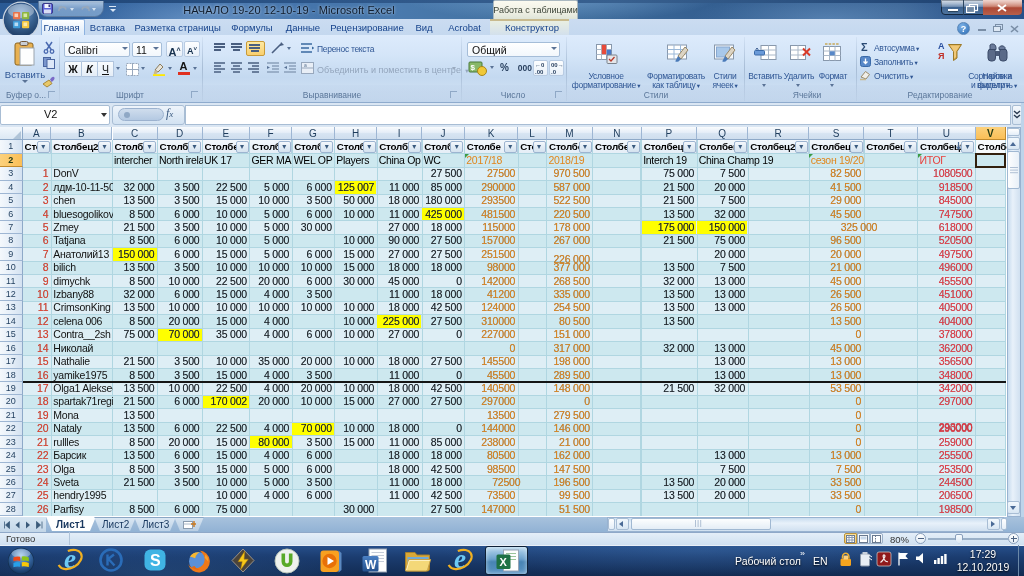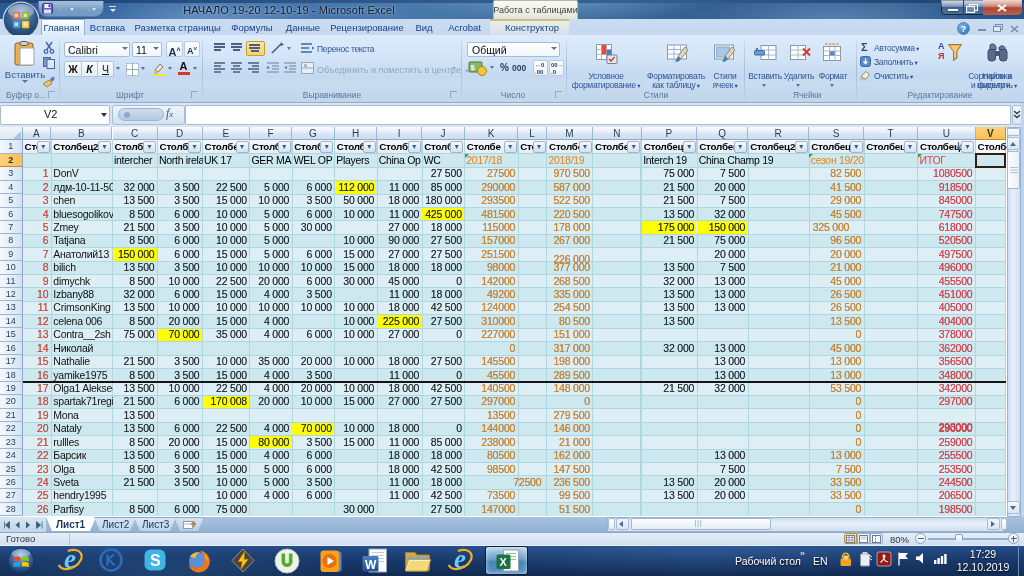--- a/index.html
+++ b/index.html
@@ -217,21 +217,21 @@
 <div class="gsep" style="left:566px"></div>
 <div class="abs" style="left:467px;top:42px;width:93px;height:15px;background:linear-gradient(180deg,#fff,#f2f7fc);border:1px solid #a5bdd8;border-radius:2px;font-size:10.5px;color:#111;padding:1px 4px">Общий</div>
 <div class="abs" style="left:551px;top:47px;border-top:3.4px solid #5a7396;border-left:3px solid transparent;border-right:3px solid transparent"></div>
 <svg class="abs" style="left:468px;top:60px" width="20" height="17">
     <rect x="1" y="2" width="13" height="10" rx="1" fill="#88b868" stroke="#4a7a3a"></rect>
     <text x="2.5" y="10" font-size="8" fill="#fff" font-weight="bold">$</text>
     <circle cx="14" cy="11" r="4.5" fill="#f0c838" stroke="#a8861a"></circle>
   </svg>
 <div class="abs" style="left:490px;top:66px;border-top:3px solid #5a7396;border-left:2.6px solid transparent;border-right:2.6px solid transparent"></div>
 <div class="abs" style="left:496px;top:60px;width:17px;height:16px;font-size:10px;color:#2a4160;text-align:center;line-height:16px;font-weight:bold">%</div>
-<div class="abs" style="left:512px;top:60px;width:20px;height:16px;font-size:8.5px;color:#2a4160;text-align:left;line-height:16px;font-weight:bold">000</div>
+<div class="abs" style="left:512px;top:60px;width:20px;height:16px;font-size:8.5px;color:#2a4160;text-align:right;line-height:16px;font-weight:bold">000</div>
 <div class="abs" style="left:533px;top:60px;width:15px;height:16px;border:1px solid #b8cbe2;border-radius:2px;background:linear-gradient(180deg,#fdfeff,#e8f0f9)"></div>
 <div class="abs" style="left:535px;top:62px;font-size:6px;color:#2a4160;font-weight:bold;line-height:6.5px">←0<br>.00</div>
 <div class="abs" style="left:549px;top:60px;width:15px;height:16px;border:1px solid #b8cbe2;border-radius:2px;background:linear-gradient(180deg,#fdfeff,#e8f0f9)"></div>
 <div class="abs" style="left:551px;top:62px;font-size:6px;color:#2a4160;font-weight:bold;line-height:6.5px">00→<br>.0</div>
 <div class="glbl" style="left:513px">Число</div>
 <div class="dlg" style="left:555px"></div>
 
 <div class="gsep" style="left:744px"></div>
 <svg class="abs" style="left:596px;top:44px" width="22" height="20">
 <rect x="0.5" y="0.5" width="15" height="15" fill="#fff" stroke="#8898ac"></rect>
@@ -455,21 +455,21 @@
 <div class="abs num co" style="left:809.2px;top:167.2px;width:52.0px;height:13.42px;line-height:13.62px">82 500</div>
 <div class="abs num cu" style="left:918.0px;top:167.2px;width:54.5px;height:13.42px;line-height:13.62px">1080500</div>
 <div class="abs num ca" style="left:22.5px;top:180.7px;width:25.8px;height:13.42px;line-height:13.62px">2</div>
 <div class="abs" style="left:53.3px;top:180.7px;width:60.2px;height:13.42px;line-height:13.62px;font-size:10.5px;letter-spacing:-0.25px;color:#111;white-space:nowrap;overflow:hidden">лдм-10-11-50</div>
 <div class="abs num ck" style="left:112.5px;top:180.7px;width:42.0px;height:13.42px;line-height:13.62px">32 000</div>
 <div class="abs num ck" style="left:157.5px;top:180.7px;width:42.0px;height:13.42px;line-height:13.62px">3 500</div>
 <div class="abs num ck" style="left:202.5px;top:180.7px;width:44.5px;height:13.42px;line-height:13.62px">22 500</div>
 <div class="abs num ck" style="left:250.0px;top:180.7px;width:39.2px;height:13.42px;line-height:13.62px">5 000</div>
 <div class="abs num ck" style="left:292.2px;top:180.7px;width:39.6px;height:13.42px;line-height:13.62px">6 000</div>
 <div class="abs" style="left:334.8px;top:181.1px;width:41.7px;height:12.42px;background:#ffff00"></div>
-<div class="abs num ck" style="left:334.8px;top:180.7px;width:39.4px;height:13.42px;line-height:13.62px">112 000</div>
+<div class="abs num ck" style="left:334.8px;top:180.7px;width:39.4px;height:13.42px;line-height:13.62px">125 007</div>
 <div class="abs num ck" style="left:377.2px;top:180.7px;width:42.0px;height:13.42px;line-height:13.62px">11 000</div>
 <div class="abs num ck" style="left:422.2px;top:180.7px;width:39.6px;height:13.42px;line-height:13.62px">85 000</div>
 <div class="abs num co" style="left:464.8px;top:180.7px;width:50.4px;height:13.42px;line-height:13.62px">290000</div>
 <div class="abs num co" style="left:547.0px;top:180.7px;width:43.0px;height:13.42px;line-height:13.62px">587 000</div>
 <div class="abs num ck" style="left:641.7px;top:180.7px;width:52.5px;height:13.42px;line-height:13.62px">21 500</div>
 <div class="abs num ck" style="left:697.2px;top:180.7px;width:48.0px;height:13.42px;line-height:13.62px">20 000</div>
 <div class="abs num co" style="left:809.2px;top:180.7px;width:52.0px;height:13.42px;line-height:13.62px">41 500</div>
 <div class="abs num cu" style="left:918.0px;top:180.7px;width:54.5px;height:13.42px;line-height:13.62px">918500</div>
 <div class="abs num ca" style="left:22.5px;top:194.1px;width:25.8px;height:13.42px;line-height:13.62px">3</div>
 <div class="abs" style="left:53.3px;top:194.1px;width:60.2px;height:13.42px;line-height:13.62px;font-size:10.5px;letter-spacing:-0.25px;color:#111;white-space:nowrap;overflow:hidden">chen</div>
@@ -512,21 +512,21 @@
 <div class="abs num ck" style="left:250.0px;top:220.9px;width:39.2px;height:13.42px;line-height:13.62px">5 000</div>
 <div class="abs num ck" style="left:292.2px;top:220.9px;width:39.6px;height:13.42px;line-height:13.62px">30 000</div>
 <div class="abs num ck" style="left:377.2px;top:220.9px;width:42.0px;height:13.42px;line-height:13.62px">27 000</div>
 <div class="abs num ck" style="left:422.2px;top:220.9px;width:39.6px;height:13.42px;line-height:13.62px">18 000</div>
 <div class="abs num co" style="left:464.8px;top:220.9px;width:50.4px;height:13.42px;line-height:13.62px">115000</div>
 <div class="abs num co" style="left:547.0px;top:220.9px;width:43.0px;height:13.42px;line-height:13.62px">178 000</div>
 <div class="abs" style="left:641.7px;top:221.3px;width:54.8px;height:12.42px;background:#ffff00"></div>
 <div class="abs num ck" style="left:641.7px;top:220.9px;width:52.5px;height:13.42px;line-height:13.62px">175 000</div>
 <div class="abs" style="left:697.2px;top:221.3px;width:50.3px;height:12.42px;background:#ffff00"></div>
 <div class="abs num ck" style="left:697.2px;top:220.9px;width:48.0px;height:13.42px;line-height:13.62px">150 000</div>
-<div class="abs num co" style="left:809.2px;top:220.9px;width:40px;height:13.42px;line-height:13.62px">325 000</div>
+<div class="abs num co" style="left:809.2px;top:220.9px;width:68px;height:13.42px;line-height:13.62px">325 000</div>
 <div class="abs num cu" style="left:918.0px;top:220.9px;width:54.5px;height:13.42px;line-height:13.62px">618000</div>
 <div class="abs num ca" style="left:22.5px;top:234.3px;width:25.8px;height:13.42px;line-height:13.62px">6</div>
 <div class="abs" style="left:53.3px;top:234.3px;width:60.2px;height:13.42px;line-height:13.62px;font-size:10.5px;letter-spacing:-0.25px;color:#111;white-space:nowrap;overflow:hidden">Tatjana</div>
 <div class="abs num ck" style="left:112.5px;top:234.3px;width:42.0px;height:13.42px;line-height:13.62px">8 500</div>
 <div class="abs num ck" style="left:157.5px;top:234.3px;width:42.0px;height:13.42px;line-height:13.62px">6 000</div>
 <div class="abs num ck" style="left:202.5px;top:234.3px;width:44.5px;height:13.42px;line-height:13.62px">10 000</div>
 <div class="abs num ck" style="left:250.0px;top:234.3px;width:39.2px;height:13.42px;line-height:13.62px">5 000</div>
 <div class="abs num ck" style="left:334.8px;top:234.3px;width:39.4px;height:13.42px;line-height:13.62px">10 000</div>
 <div class="abs num ck" style="left:377.2px;top:234.3px;width:42.0px;height:13.42px;line-height:13.62px">90 000</div>
 <div class="abs num ck" style="left:422.2px;top:234.3px;width:39.6px;height:13.42px;line-height:13.62px">27 500</div>
@@ -586,21 +586,21 @@
 <div class="abs num cu" style="left:918.0px;top:274.6px;width:54.5px;height:13.42px;line-height:13.62px">455500</div>
 <div class="abs num ca" style="left:22.5px;top:288.0px;width:25.8px;height:13.42px;line-height:13.62px">10</div>
 <div class="abs" style="left:53.3px;top:288.0px;width:60.2px;height:13.42px;line-height:13.62px;font-size:10.5px;letter-spacing:-0.25px;color:#111;white-space:nowrap;overflow:hidden">Izbany88</div>
 <div class="abs num ck" style="left:112.5px;top:288.0px;width:42.0px;height:13.42px;line-height:13.62px">32 000</div>
 <div class="abs num ck" style="left:157.5px;top:288.0px;width:42.0px;height:13.42px;line-height:13.62px">6 000</div>
 <div class="abs num ck" style="left:202.5px;top:288.0px;width:44.5px;height:13.42px;line-height:13.62px">15 000</div>
 <div class="abs num ck" style="left:250.0px;top:288.0px;width:39.2px;height:13.42px;line-height:13.62px">4 000</div>
 <div class="abs num ck" style="left:292.2px;top:288.0px;width:39.6px;height:13.42px;line-height:13.62px">3 500</div>
 <div class="abs num ck" style="left:377.2px;top:288.0px;width:42.0px;height:13.42px;line-height:13.62px">11 000</div>
 <div class="abs num ck" style="left:422.2px;top:288.0px;width:39.6px;height:13.42px;line-height:13.62px">18 000</div>
-<div class="abs num co" style="left:464.8px;top:288.0px;width:50.4px;height:13.42px;line-height:13.62px">49200</div>
+<div class="abs num co" style="left:464.8px;top:288.0px;width:50.4px;height:13.42px;line-height:13.62px">41200</div>
 <div class="abs num co" style="left:547.0px;top:288.0px;width:43.0px;height:13.42px;line-height:13.62px">335 000</div>
 <div class="abs num ck" style="left:641.7px;top:288.0px;width:52.5px;height:13.42px;line-height:13.62px">13 500</div>
 <div class="abs num ck" style="left:697.2px;top:288.0px;width:48.0px;height:13.42px;line-height:13.62px">13 000</div>
 <div class="abs num co" style="left:809.2px;top:288.0px;width:52.0px;height:13.42px;line-height:13.62px">26 500</div>
 <div class="abs num cu" style="left:918.0px;top:288.0px;width:54.5px;height:13.42px;line-height:13.62px">451000</div>
 <div class="abs num ca" style="left:22.5px;top:301.4px;width:25.8px;height:13.42px;line-height:13.62px">11</div>
 <div class="abs" style="left:53.3px;top:301.4px;width:60.2px;height:13.42px;line-height:13.62px;font-size:10.5px;letter-spacing:-0.25px;color:#111;white-space:nowrap;overflow:hidden">CrimsonKing</div>
 <div class="abs num ck" style="left:112.5px;top:301.4px;width:42.0px;height:13.42px;line-height:13.62px">13 500</div>
 <div class="abs num ck" style="left:157.5px;top:301.4px;width:42.0px;height:13.42px;line-height:13.62px">10 000</div>
 <div class="abs num ck" style="left:202.5px;top:301.4px;width:44.5px;height:13.42px;line-height:13.62px">10 000</div>
@@ -696,21 +696,21 @@
 <div class="abs num co" style="left:547.0px;top:382.0px;width:43.0px;height:13.42px;line-height:13.62px">148 000</div>
 <div class="abs num ck" style="left:641.7px;top:382.0px;width:52.5px;height:13.42px;line-height:13.62px">21 500</div>
 <div class="abs num ck" style="left:697.2px;top:382.0px;width:48.0px;height:13.42px;line-height:13.62px">32 000</div>
 <div class="abs num co" style="left:809.2px;top:382.0px;width:52.0px;height:13.42px;line-height:13.62px">53 500</div>
 <div class="abs num cu" style="left:918.0px;top:382.0px;width:54.5px;height:13.42px;line-height:13.62px">342000</div>
 <div class="abs num ca" style="left:22.5px;top:395.4px;width:25.8px;height:13.42px;line-height:13.62px">18</div>
 <div class="abs" style="left:53.3px;top:395.4px;width:60.2px;height:13.42px;line-height:13.62px;font-size:10.5px;letter-spacing:-0.25px;color:#111;white-space:nowrap;overflow:hidden">spartak71region</div>
 <div class="abs num ck" style="left:112.5px;top:395.4px;width:42.0px;height:13.42px;line-height:13.62px">21 500</div>
 <div class="abs num ck" style="left:157.5px;top:395.4px;width:42.0px;height:13.42px;line-height:13.62px">6 000</div>
 <div class="abs" style="left:202.5px;top:395.8px;width:46.8px;height:12.42px;background:#ffff00"></div>
-<div class="abs num ck" style="left:202.5px;top:395.4px;width:44.5px;height:13.42px;line-height:13.62px">170 008</div>
+<div class="abs num ck" style="left:202.5px;top:395.4px;width:44.5px;height:13.42px;line-height:13.62px">170 002</div>
 <div class="abs num ck" style="left:250.0px;top:395.4px;width:39.2px;height:13.42px;line-height:13.62px">20 000</div>
 <div class="abs num ck" style="left:292.2px;top:395.4px;width:39.6px;height:13.42px;line-height:13.62px">10 000</div>
 <div class="abs num ck" style="left:334.8px;top:395.4px;width:39.4px;height:13.42px;line-height:13.62px">15 000</div>
 <div class="abs num ck" style="left:377.2px;top:395.4px;width:42.0px;height:13.42px;line-height:13.62px">27 000</div>
 <div class="abs num ck" style="left:422.2px;top:395.4px;width:39.6px;height:13.42px;line-height:13.62px">27 500</div>
 <div class="abs num co" style="left:464.8px;top:395.4px;width:50.4px;height:13.42px;line-height:13.62px">297000</div>
 <div class="abs num co" style="left:547.0px;top:395.4px;width:43.0px;height:13.42px;line-height:13.62px">0</div>
 <div class="abs num co" style="left:809.2px;top:395.4px;width:52.0px;height:13.42px;line-height:13.62px">0</div>
 <div class="abs num cu" style="left:918.0px;top:395.4px;width:54.5px;height:13.42px;line-height:13.62px">297000</div>
 <div class="abs num ca" style="left:22.5px;top:408.8px;width:25.8px;height:13.42px;line-height:13.62px">19</div>
@@ -780,22 +780,22 @@
 <div class="abs num cu" style="left:918.0px;top:462.5px;width:54.5px;height:13.42px;line-height:13.62px">253500</div>
 <div class="abs num ca" style="left:22.5px;top:475.9px;width:25.8px;height:13.42px;line-height:13.62px">24</div>
 <div class="abs" style="left:53.3px;top:475.9px;width:60.2px;height:14px;line-height:13.62px;font-size:10.5px;letter-spacing:-0.25px;color:#111;white-space:nowrap;overflow:hidden">Sveta</div>
 <div class="abs num ck" style="left:112.5px;top:475.9px;width:42.0px;height:13.42px;line-height:13.62px">21 500</div>
 <div class="abs num ck" style="left:157.5px;top:475.9px;width:42.0px;height:13.42px;line-height:13.62px">3 500</div>
 <div class="abs num ck" style="left:202.5px;top:475.9px;width:44.5px;height:13.42px;line-height:13.62px">10 000</div>
 <div class="abs num ck" style="left:250.0px;top:475.9px;width:39.2px;height:13.42px;line-height:13.62px">5 000</div>
 <div class="abs num ck" style="left:292.2px;top:475.9px;width:39.6px;height:13.42px;line-height:13.62px">3 500</div>
 <div class="abs num ck" style="left:377.2px;top:475.9px;width:42.0px;height:13.42px;line-height:13.62px">11 000</div>
 <div class="abs num ck" style="left:422.2px;top:475.9px;width:39.6px;height:13.42px;line-height:13.62px">18 000</div>
-<div class="abs num co" style="left:491px;top:475.9px;width:50.4px;height:25px;line-height:13.62px">72500</div>
-<div class="abs num co" style="left:547.0px;top:475.9px;width:43.0px;height:13.42px;line-height:13.62px">236 500</div>
+<div class="abs num co" style="left:470px;top:475.9px;width:50.4px;height:25px;line-height:13.62px">72500</div>
+<div class="abs num co" style="left:547.0px;top:475.9px;width:43.0px;height:13.42px;line-height:13.62px">196 500</div>
 <div class="abs num ck" style="left:641.7px;top:475.9px;width:52.5px;height:13.42px;line-height:13.62px">13 500</div>
 <div class="abs num ck" style="left:697.2px;top:475.9px;width:48.0px;height:13.42px;line-height:13.62px">20 000</div>
 <div class="abs num co" style="left:809.2px;top:475.9px;width:52.0px;height:13.42px;line-height:13.62px">33 500</div>
 <div class="abs num cu" style="left:918.0px;top:475.9px;width:54.5px;height:13.42px;line-height:13.62px">244500</div>
 <div class="abs num ca" style="left:22.5px;top:489.3px;width:25.8px;height:13.42px;line-height:13.62px">25</div>
 <div class="abs" style="left:53.3px;top:489.3px;width:60.2px;height:13.42px;line-height:13.62px;font-size:10.5px;letter-spacing:-0.25px;color:#111;white-space:nowrap;overflow:hidden">hendry1995</div>
 <div class="abs num ck" style="left:202.5px;top:489.3px;width:44.5px;height:13.42px;line-height:13.62px">10 000</div>
 <div class="abs num ck" style="left:250.0px;top:489.3px;width:39.2px;height:13.42px;line-height:13.62px">4 000</div>
 <div class="abs num ck" style="left:292.2px;top:489.3px;width:39.6px;height:13.42px;line-height:13.62px">6 000</div>
 <div class="abs num ck" style="left:377.2px;top:489.3px;width:42.0px;height:13.42px;line-height:13.62px">11 000</div>

